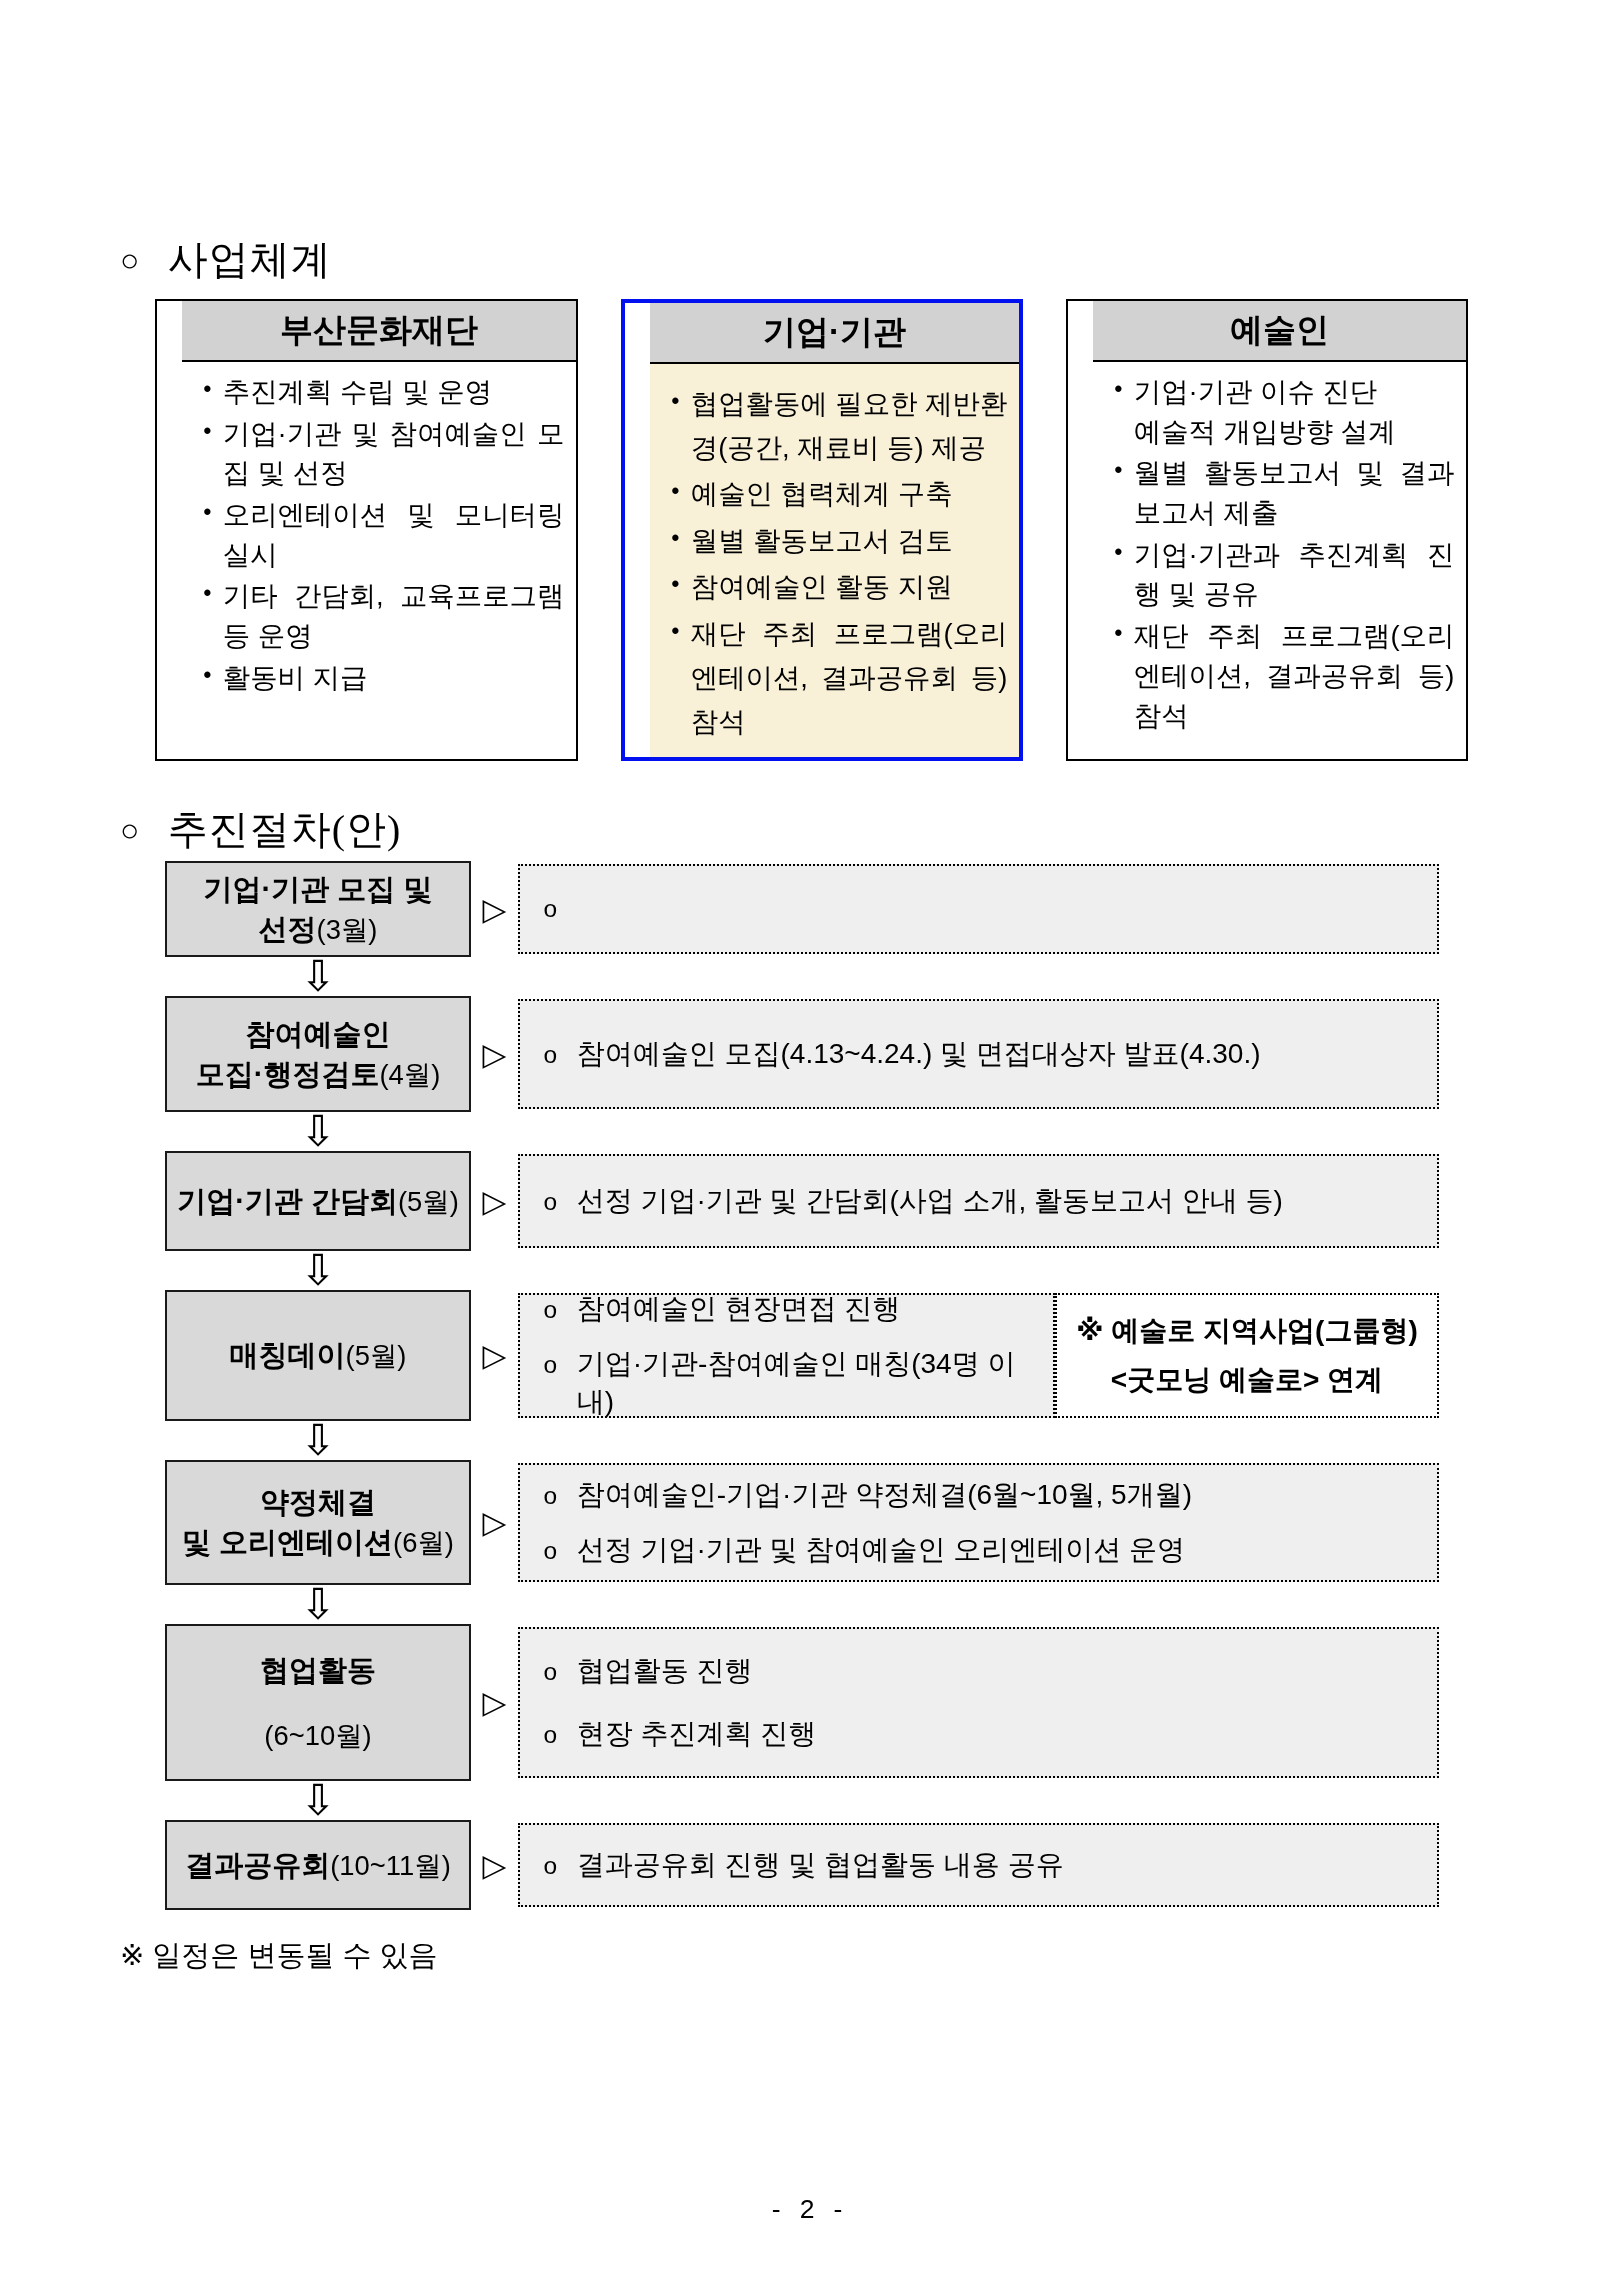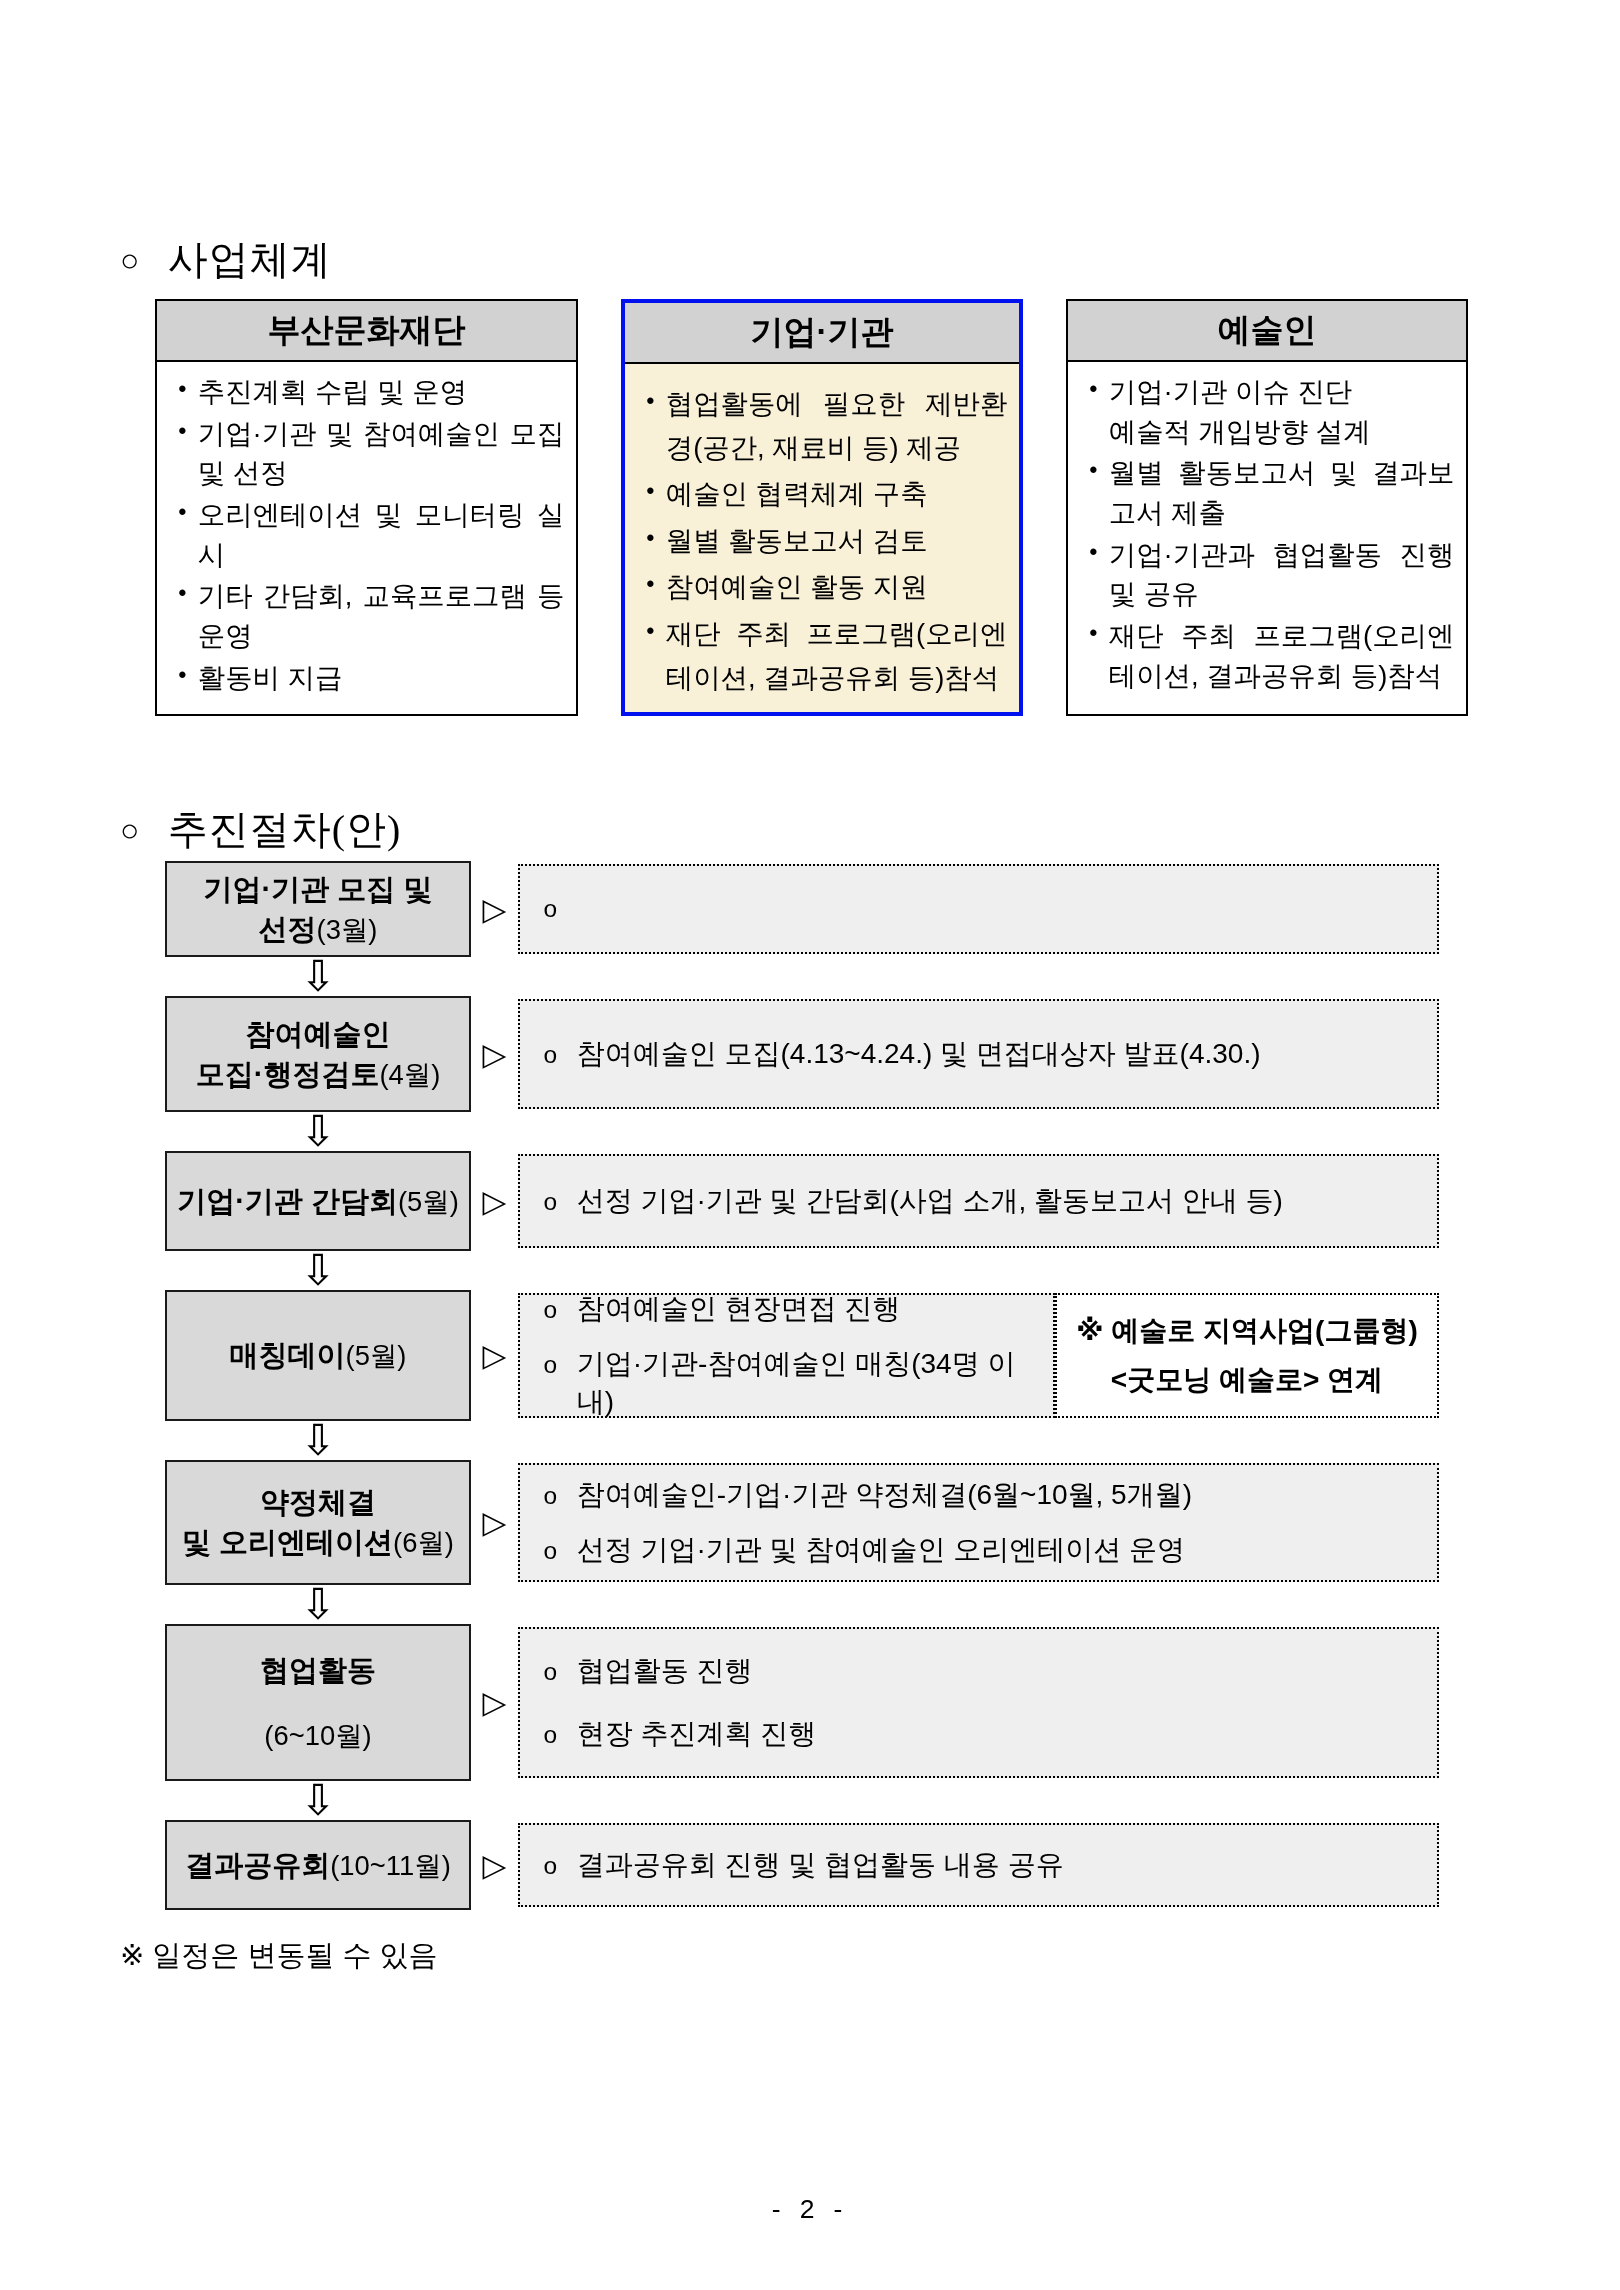--- a/index.html
+++ b/index.html
@@ -12,21 +12,21 @@
   .s-title{
     position:absolute;left:120px;display:flex;align-items:center;gap:27.4px;
     font-family:"Liberation Serif","DejaVu Serif",serif;font-size:40px;letter-spacing:1px;
   }
   .s-title .circ{font-size:32px;font-weight:700;line-height:1;}
   #title1{top:232px;}
   #title2{top:802px;}
 
   
   .s1-cols{position:absolute;top:299px;left:155px;width:1313px;display:flex;gap:43px;}
-  .col{box-sizing:border-box;background:#fff;}
+  .col{box-sizing:border-box;background:#fff;padding-left:25px;}
   .col-0{width:423px;border:2px solid #000;}
   .col-1{width:402px;border:4.9px solid #0010ee;}
   .col-2{width:402px;border:2px solid #000;}
   .col-header{
     height:59px;background:#d2d2d2;border-bottom:2px solid #000;
     display:flex;align-items:center;justify-content:center;
     font-weight:700;font-size:33px;
   }
   .col-body{
     margin:0;padding:9.8px 7.8px 9.8px 9.8px;list-style:none;
@@ -143,21 +143,21 @@
             <span class="blt">•</span>
             <span class="itx">기업·기관 이슈 진단
 예술적 개입방향 설계</span>
           </li>
         <li>
             <span class="blt">•</span>
             <span class="itx">월별 활동보고서 및 결과보고서 제출</span>
           </li>
         <li>
             <span class="blt">•</span>
-            <span class="itx">기업·기관과 협업활동 진행 및 공유</span>
+            <span class="itx">기업·기관과 추진계획 진행 및 공유</span>
           </li>
         <li>
             <span class="blt">•</span>
             <span class="itx">재단 주최 프로그램(오리엔테이션, 결과공유회 등)참석</span>
           </li>
       </ul>
     </div>
   </div>
 
   <div class="s-title" id="title2">

